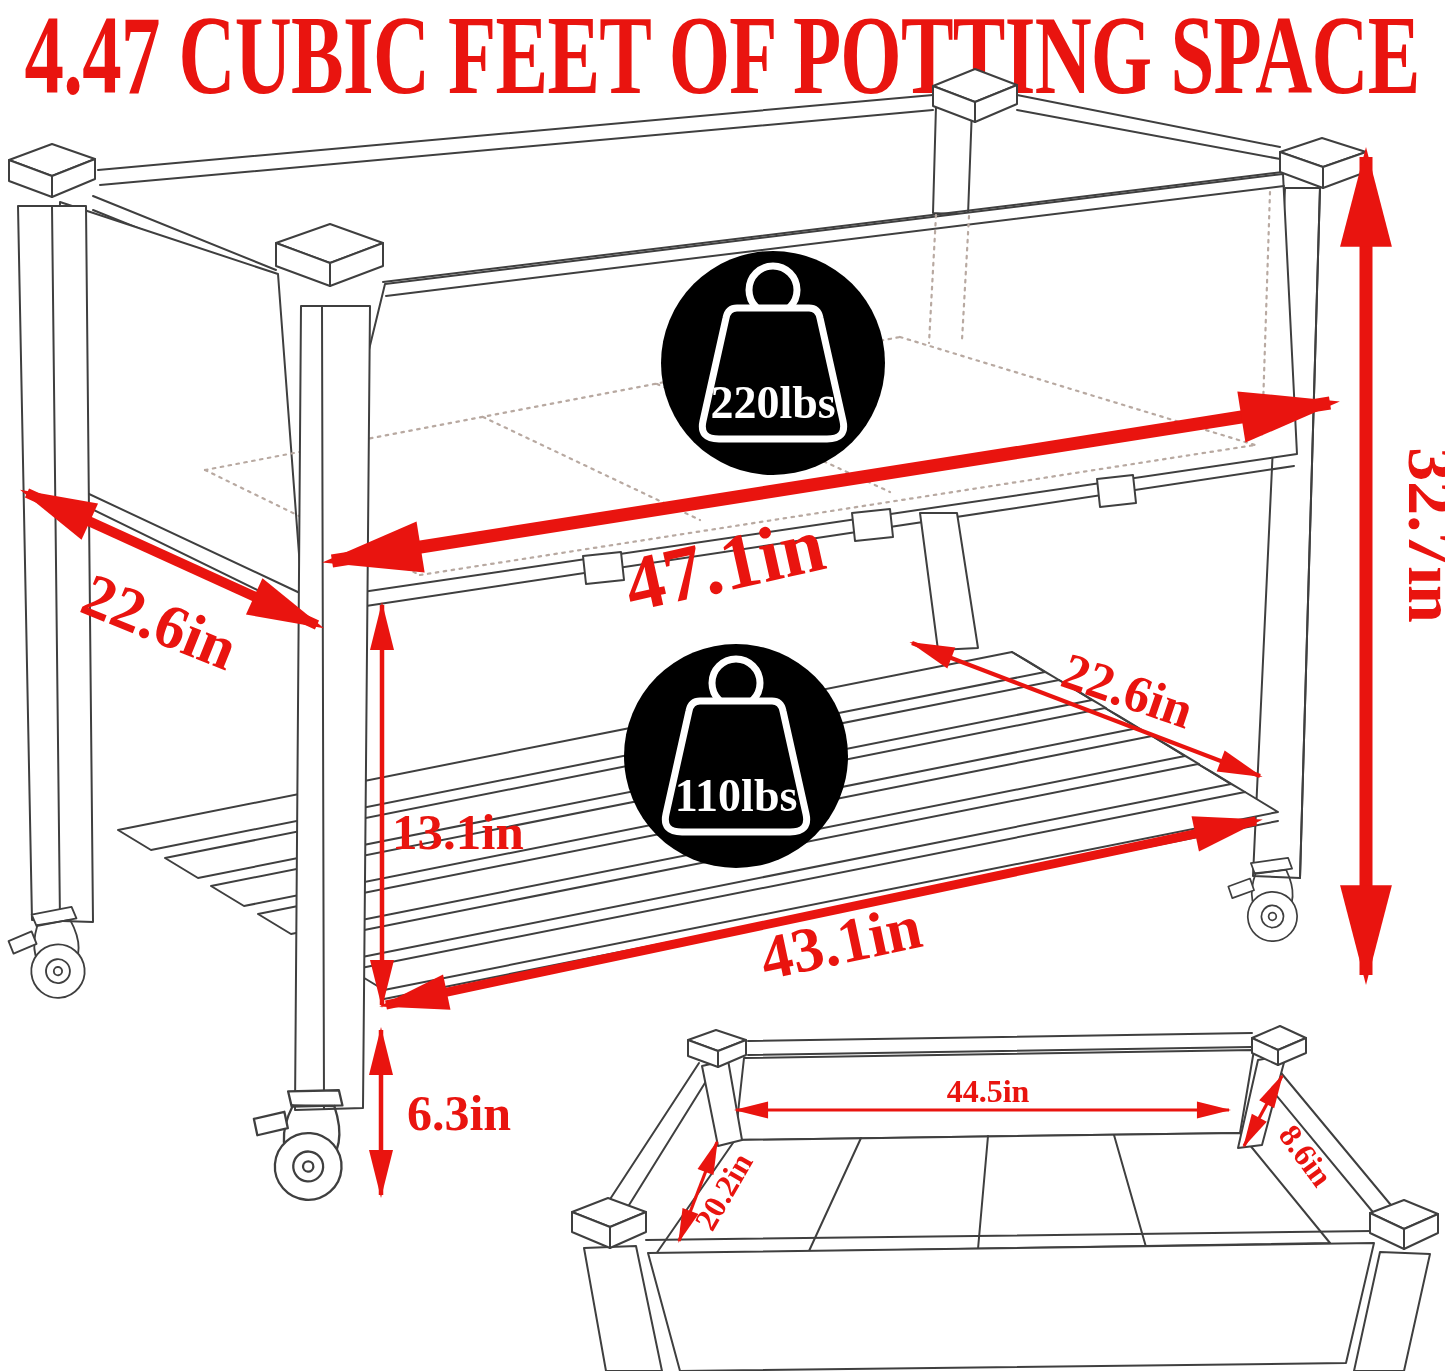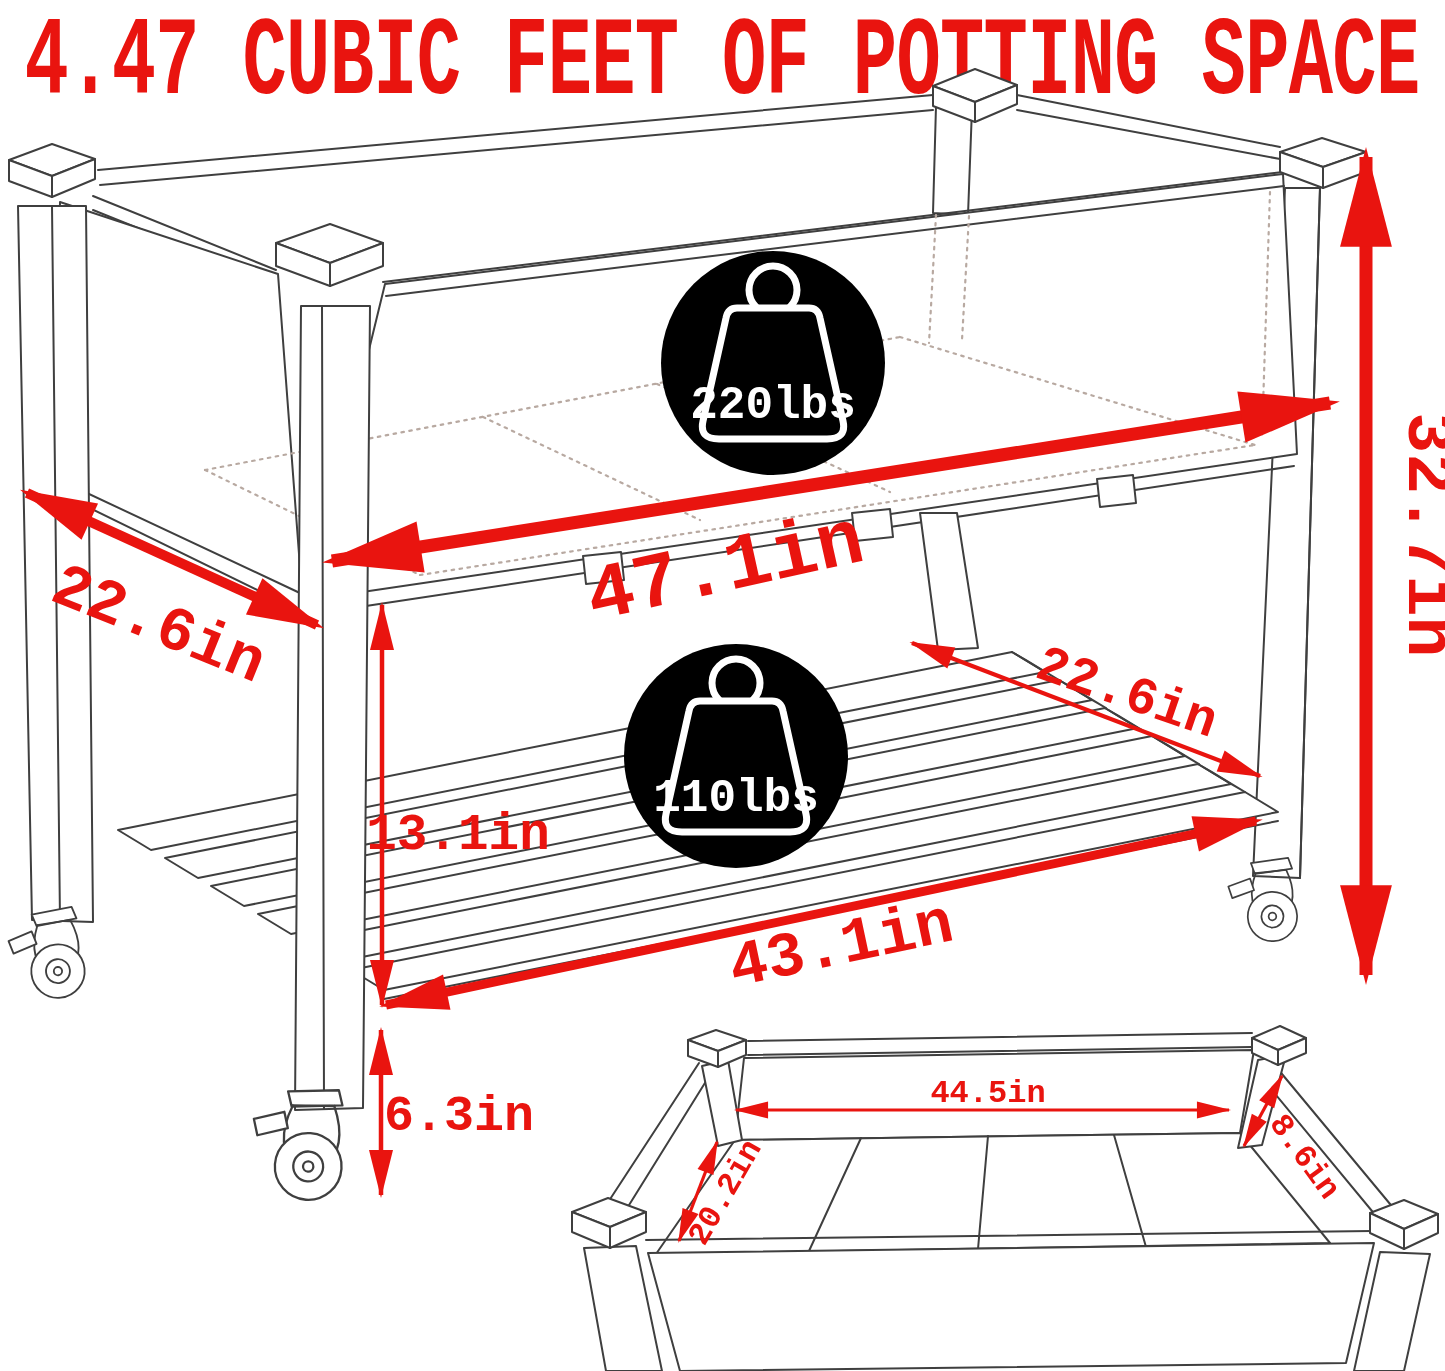--- a/index.html
+++ b/index.html
@@ -1,17 +1,17 @@
 <!DOCTYPE html>
 <html><head>
 <meta charset="utf-8">
 <style>
   html,body{margin:0;padding:0;background:#fff;}
   .stage{position:relative;width:1445px;height:1371px;background:#fff;overflow:hidden;
-         font-family:Liberation Mono, monospace;}
+         font-family:Liberation Serif, serif;}
   svg{position:absolute;left:0;top:0;}
   .ln{fill:none;stroke:#3f3f3f;stroke-width:2;stroke-linejoin:round;stroke-linecap:round;}
   .lnw{fill:#ffffff;stroke:#3f3f3f;stroke-width:2;stroke-linejoin:round;}
   .hid{fill:none;stroke:#b8a9a1;stroke-width:2.2;stroke-dasharray:2.5 5.5;stroke-linecap:round;}
   .dim{fill:none;stroke:#e9140f;}
   .dimtext{fill:#e9140f;font-weight:bold;}
   .badgetext{fill:#ffffff;font-weight:bold;}
   .title{fill:#e9140f;font-weight:bold;letter-spacing:-1px;}
   .wicon{fill:#000000;stroke:#ffffff;stroke-width:7;stroke-linejoin:round;}
 </style>

